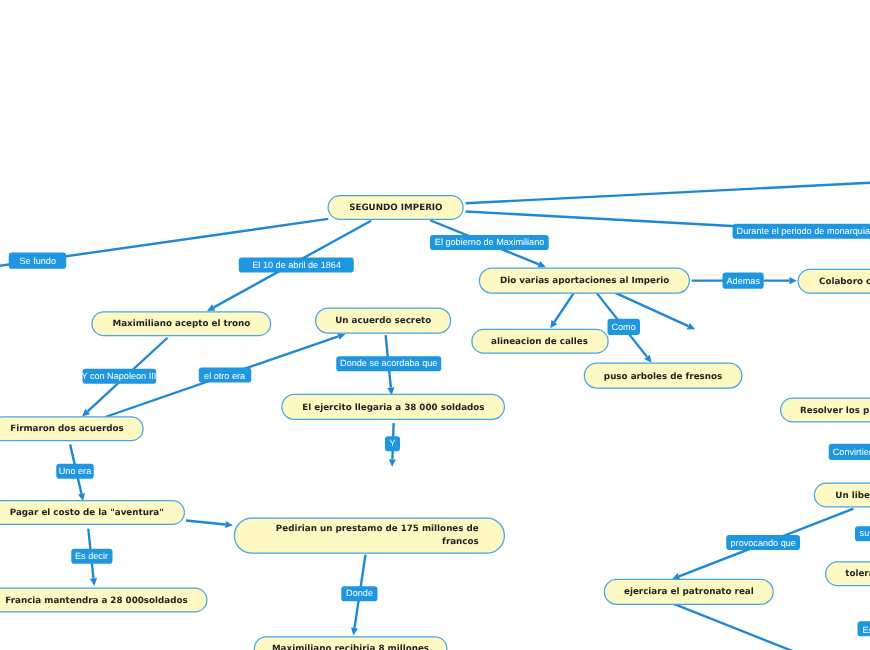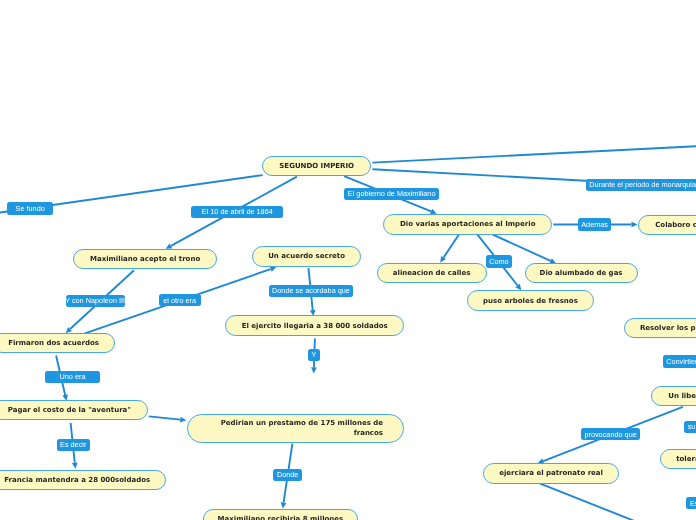--- a/index.html
+++ b/index.html
@@ -107,34 +107,33 @@
   <div class="node" style="left:252.3px;top:246.3px;width:108.6px;height:20.3px;">Un acuerdo secreto</div>
   <div class="node" style="left:-7.9px;top:333.2px;width:122.9px;height:20.3px;">Firmaron dos acuerdos</div>
   <div class="node" style="left:-9.3px;top:399.7px;width:157.4px;height:20.3px;">Pagar el costo de la "aventura"</div>
   <div class="node" style="left:-11.3px;top:469.5px;width:177px;height:20.3px;">Francia mantendra a 28 000soldados</div>
   <div class="node" style="left:224.9px;top:315.4px;width:179.6px;height:20.3px;">El ejercito llegaria a 38 000 soldados</div>
   <div class="node multi" style="left:186.5px;top:413.8px;width:217px;height:29px;padding-left:19.5px;padding-right:19.5px;">Pedirian un prestamo de 175 millones de francos</div>
   <div class="node" style="left:203px;top:508.6px;width:154.8px;height:20.3px;">Maximiliano recibiria 8 millones</div>
   <div class="node" style="left:383px;top:214.3px;width:169.4px;height:20.3px;">Dio varias aportaciones al Imperio</div>
   <div class="node" style="left:638.3px;top:214.9px;width:127.5px;height:20.3px;">Colaboro con el imperio</div>
   <div class="node" style="left:376.5px;top:262.6px;width:110.2px;height:20.2px;">alineacion de calles</div>
-  <div class="node" style="left:524.5px;top:263.2px;width:113.1px;height:20.3px;">Dio alumbado de gas</div>
   <div class="node" style="left:467px;top:290.4px;width:126.9px;height:20.3px;">puso arboles de fresnos</div>
   <div class="node" style="left:623.7px;top:317.6px;width:124.7px;height:20.5px;">Resolver los problemas</div>
   <div class="node" style="left:651.4px;top:385.5px;width:114.3px;height:20.1px;">Un liberal moderado</div>
   <div class="node" style="left:659.7px;top:449.1px;width:111.2px;height:20.3px;">tolerancia de cultos</div>
   <div class="node" style="left:441.3px;top:463.3px;width:135.6px;height:20.3px;margin-left:42px;">ejerciara el patronato real</div>
   <div class="label" style="left:7.2px;top:202.0px;width:46px;height:12.7px;">Se fundo</div>
   <div class="label" style="left:191.3px;top:205.8px;width:92px;height:12.2px;">El 10 de abril de 1864</div>
   <div class="label" style="left:343.9px;top:187.8px;width:95.5px;height:12.2px;">El gobierno de Maximiliano</div>
   <div class="label" style="left:586.4px;top:179.1px;width:112.5px;height:11.6px;">Durante el periodo de monarquia</div>
   <div class="label" style="left:65.6px;top:294.5px;width:59px;height:12.2px;">Y con Napoleon III</div>
   <div class="label" style="left:158.7px;top:294.2px;width:42px;height:12.2px;">el otro era</div>
   <div class="label" style="left:268.9px;top:284.5px;width:84.2px;height:12.2px;">Donde se acordaba que</div>
-  <div class="label" style="left:45px;top:370.9px;width:55px;height:12.2px;">Uno era</div>
+  <div class="label" style="left:45px;top:370.9px;width:30px;height:12.2px;">Uno era</div>
   <div class="label" style="left:56.7px;top:438.9px;width:33px;height:12.2px;">Es decir</div>
   <div class="label" style="left:307.9px;top:348.8px;width:12.1px;height:12.3px;">Y</div>
   <div class="label" style="left:273.3px;top:468.9px;width:28.7px;height:12.2px;">Donde</div>
   <div class="label" style="left:577.7px;top:217.9px;width:33.8px;height:12.7px;">Ademas</div>
   <div class="label" style="left:485.8px;top:255.3px;width:26.2px;height:12.3px;">Como</div>
   <div class="label" style="left:662.7px;top:355.3px;width:55.7px;height:12.3px;">Convirtiendose</div>
   <div class="label" style="left:580.8px;top:428.2px;width:59.6px;height:12.1px;">provocando que</div>
   <div class="label" style="left:684.4px;top:420.5px;width:14.3px;height:12.4px;">su</div>
   <div class="label" style="left:686.2px;top:497.3px;width:16.1px;height:12.1px;">Es</div>
 </div>

